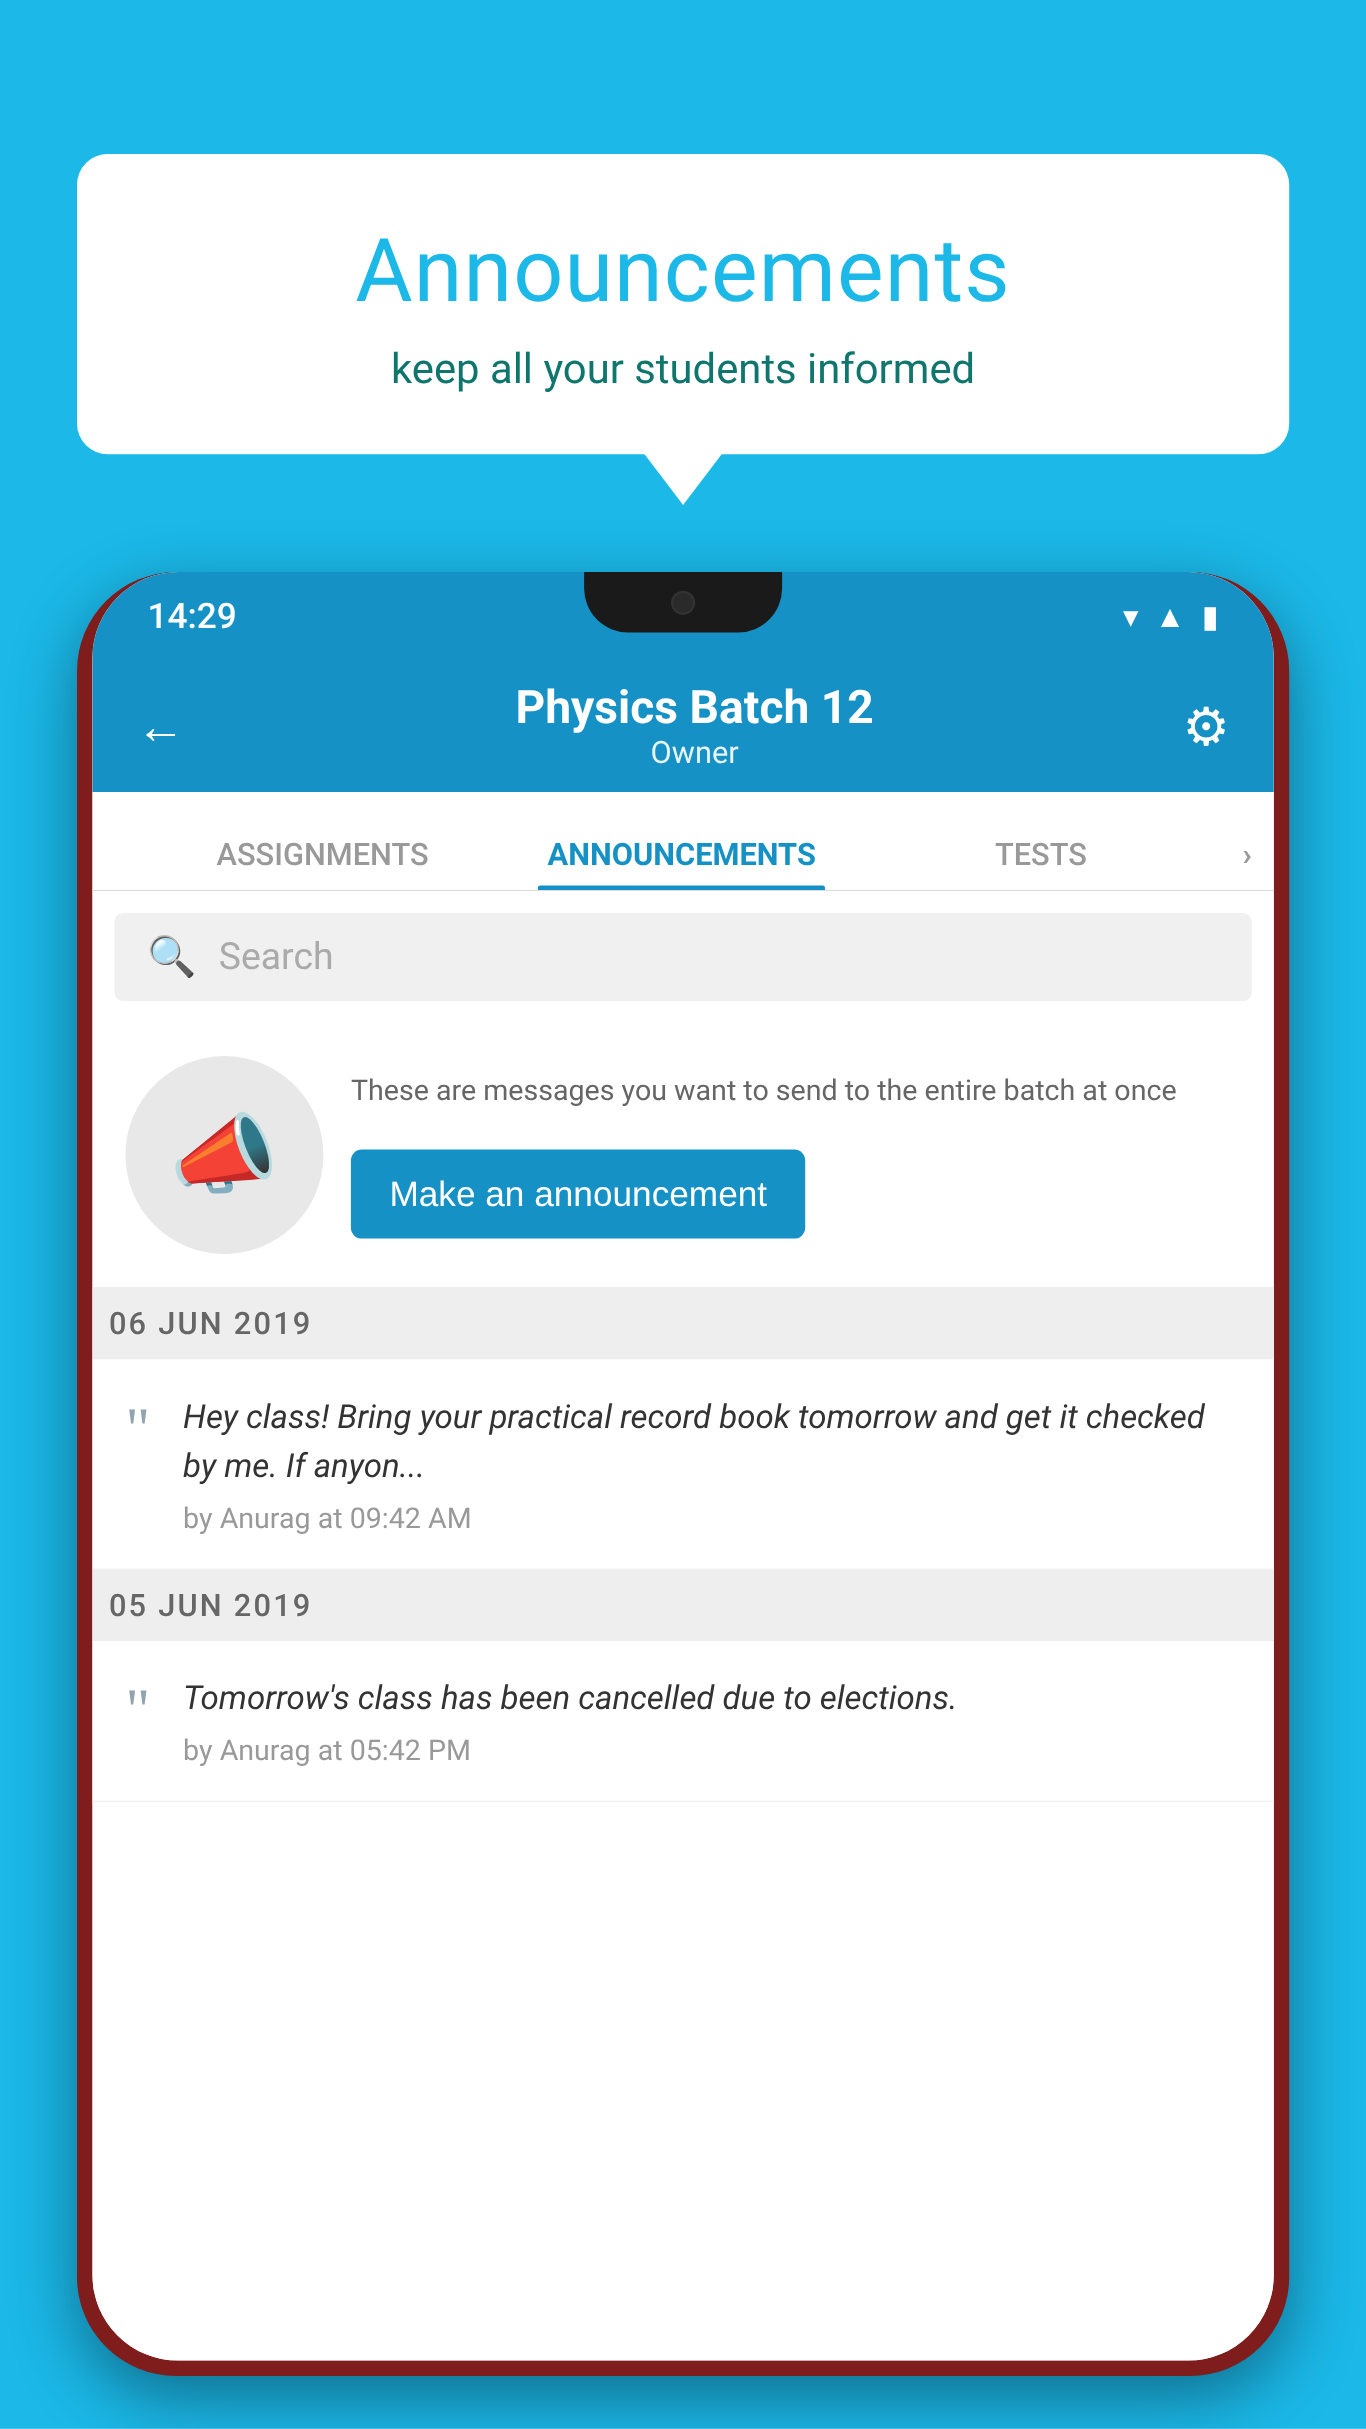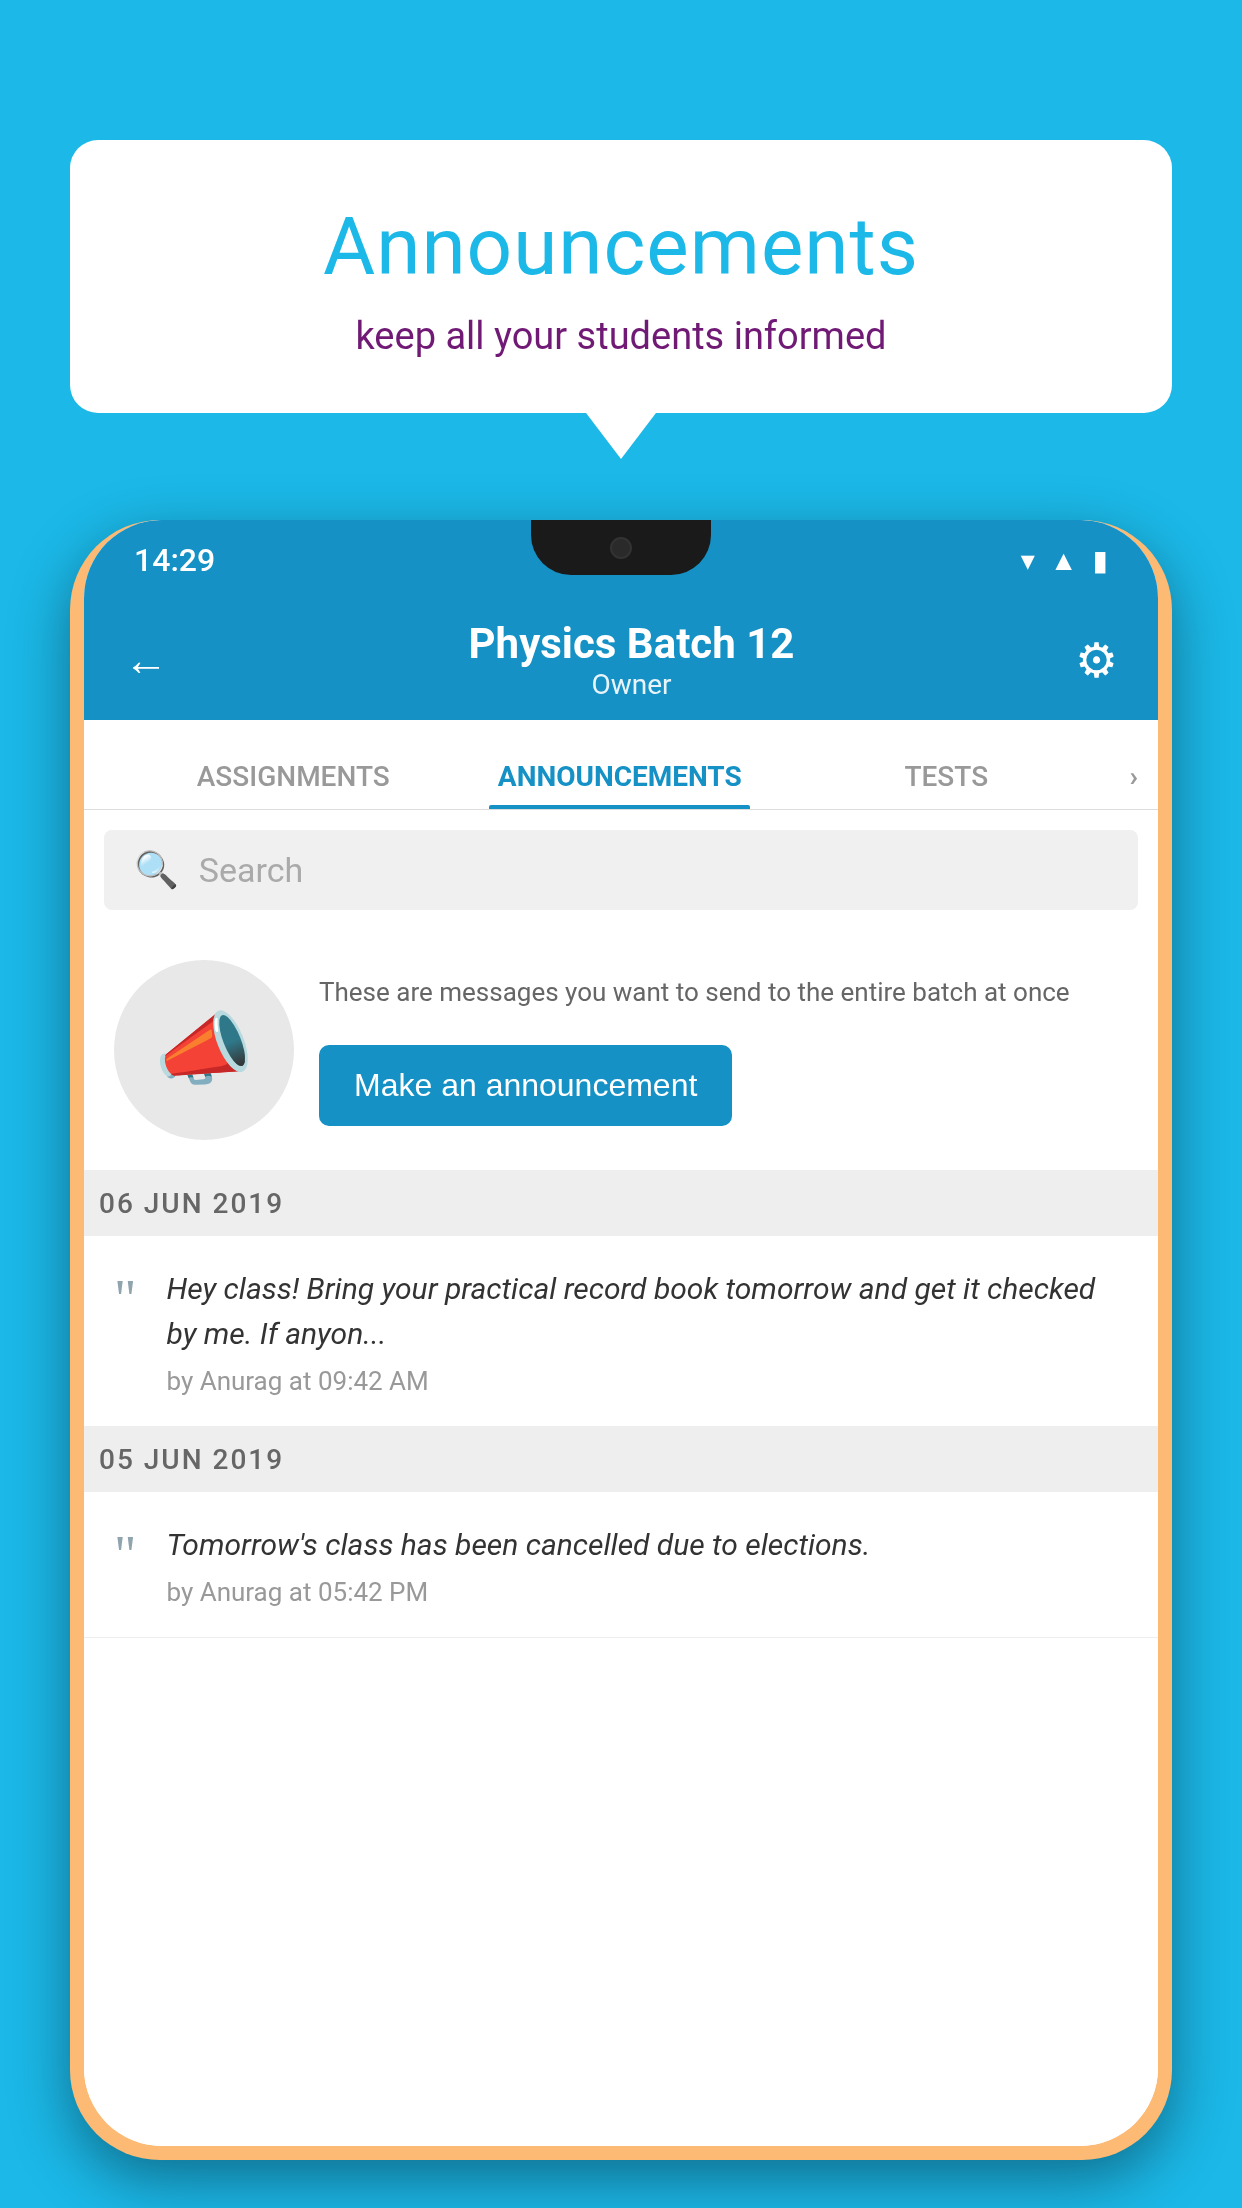--- a/index.html
+++ b/index.html
@@ -49,37 +49,37 @@
     .speech-bubble-title {
       font-size: 80px;
       color: #1BB8E8;
       font-weight: 400;
       margin-bottom: 20px;
       letter-spacing: 1px;
     }
 
     .speech-bubble-subtitle {
       font-size: 38px;
-      color: #701a75;
+      color: #0f766e;
       font-weight: 400;
     }
 
     
     .phone-wrapper {
       position: absolute;
       top: 520px;
       left: 70px;
       right: 70px;
       bottom: 0;
     }
 
     .phone {
       width: 100%;
       height: 1640px;
-      background: #fdba74;
+      background: #7f1d1d;
       border-radius: 90px;
       position: relative;
       overflow: hidden;
       box-shadow: 0 20px 60px rgba(0,0,0,0.4);
     }
 
     
     .phone-status-bar {
       position: absolute;
       top: 0;

